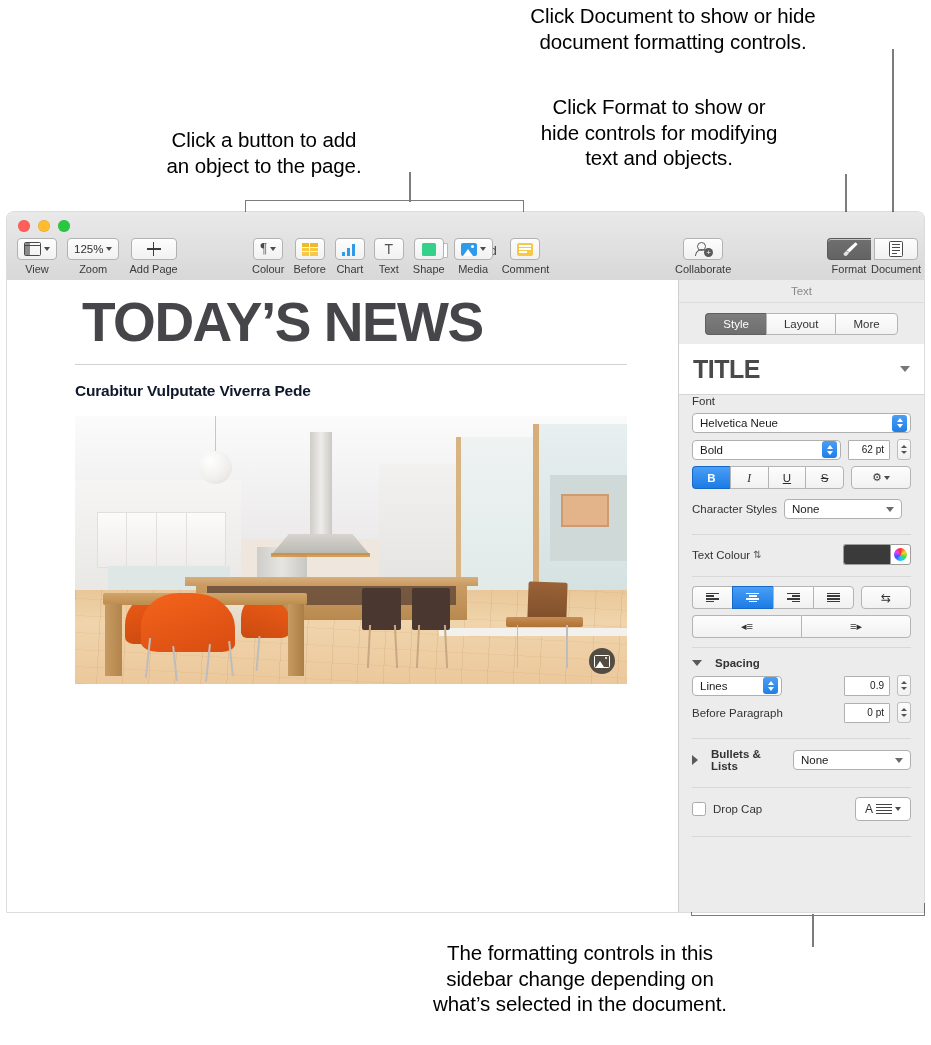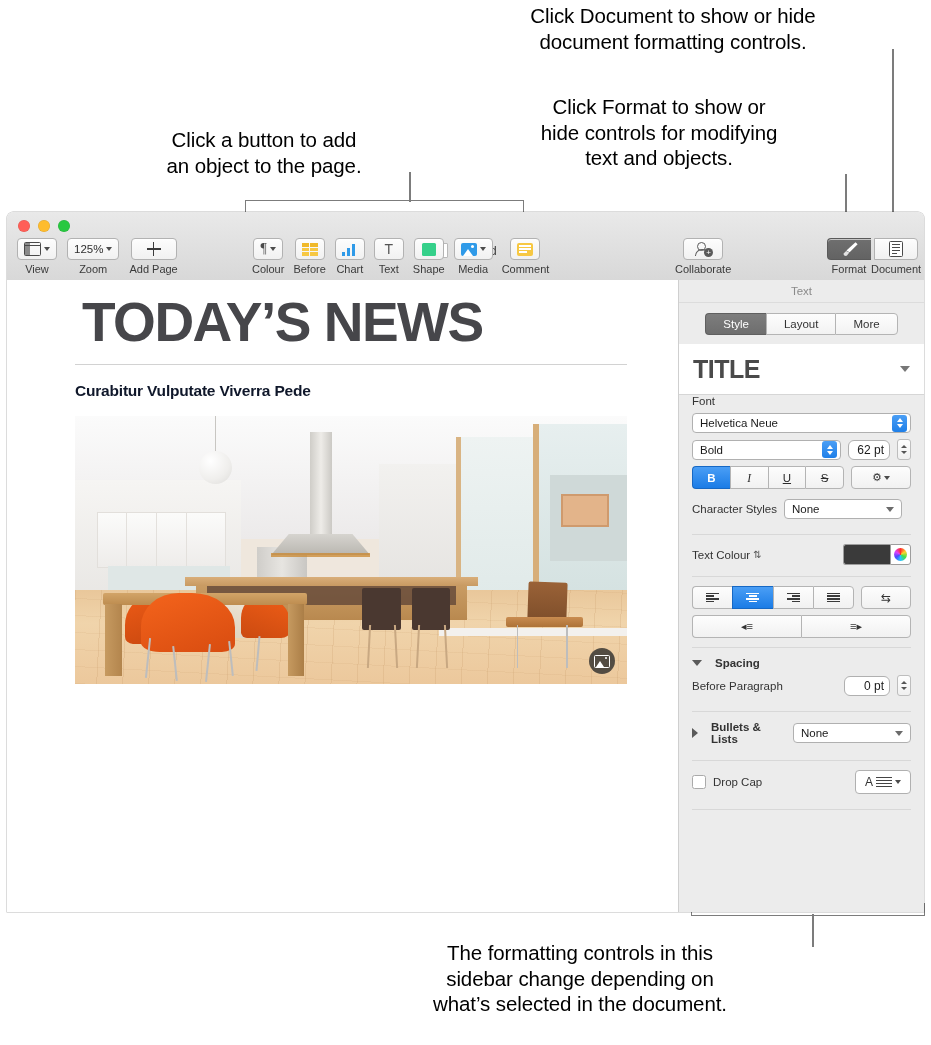--- a/index.html
+++ b/index.html
@@ -203,22 +203,22 @@
     justify-content:space-between;box-sizing:border-box;
   }
   .stepper-blue{
     width:15px;height:17px;border-radius:3px;background:linear-gradient(#4a9ef5,#1f7fe8);
     display:flex;flex-direction:column;align-items:center;justify-content:center;gap:2px;flex:none;
   }
   .stepper-blue .u{width:0;height:0;border-left:3.2px solid transparent;border-right:3.2px solid transparent;border-bottom:4px solid #fff;}
   .stepper-blue .d{width:0;height:0;border-left:3.2px solid transparent;border-right:3.2px solid transparent;border-top:4px solid #fff;}
   .chev-gray{width:0;height:0;border-left:4px solid transparent;border-right:4px solid transparent;border-top:5px solid #6b6b6b;margin-right:4px;}
   .numfield{
-    height:20px;background:#fff;border:1px solid #b0b0b0;border-radius:6px;
-    font-size:12px;color:#1a1a1a;display:flex;align-items:center;justify-content:flex-end;
+    height:20px;background:#fff;border:1px solid #b0b0b0;border-radius:1px;
+    font-size:10px;color:#1a1a1a;display:flex;align-items:center;justify-content:flex-end;
     padding:0 5px;box-sizing:border-box;
   }
   .stepper-gray{
     width:12px;height:19px;display:flex;flex-direction:column;align-items:center;justify-content:center;gap:3px;flex:none;
     border:1px solid #bdbdbd;border-radius:3px;background:linear-gradient(#fdfdfd,#f0f0f0);
   }
   .stepper-gray .u{width:0;height:0;border-left:3px solid transparent;border-right:3px solid transparent;border-bottom:3.6px solid #555;}
   .stepper-gray .d{width:0;height:0;border-left:3px solid transparent;border-right:3px solid transparent;border-top:3.6px solid #555;}
   .seg{display:flex;}
   .seg .sbtn{
@@ -613,20 +613,35 @@
       </div>
 
       <div class="divider"></div>
 
       <div class="sb-sect">
         <div class="sb-row">
           <span class="disc-tri open"></span>
           <span class="sb-lbl" style="font-weight:bold;">Spacing</span>
         </div>
         <div class="sb-row">
+          <div class="popup" style="flex:0 0 90px;">
+            <span>Lines</span>
+            <span class="stepper-blue">
+                <span class="u"></span>
+                <span class="d"></span>
+              </span>
+          </div>
+          <div style="flex:1"></div>
+          <div class="numfield" style="width:46px;">0.9</div>
+          <span class="stepper-gray">
+              <span class="u"></span>
+              <span class="d"></span>
+            </span>
+        </div>
+        <div class="sb-row">
           <span class="sb-lbl">Before Paragraph</span>
           <div style="flex:1"></div>
           <div class="numfield" style="width:46px;">0 pt</div>
           <span class="stepper-gray">
               <span class="u"></span>
               <span class="d"></span>
             </span>
         </div>
       </div>
 

